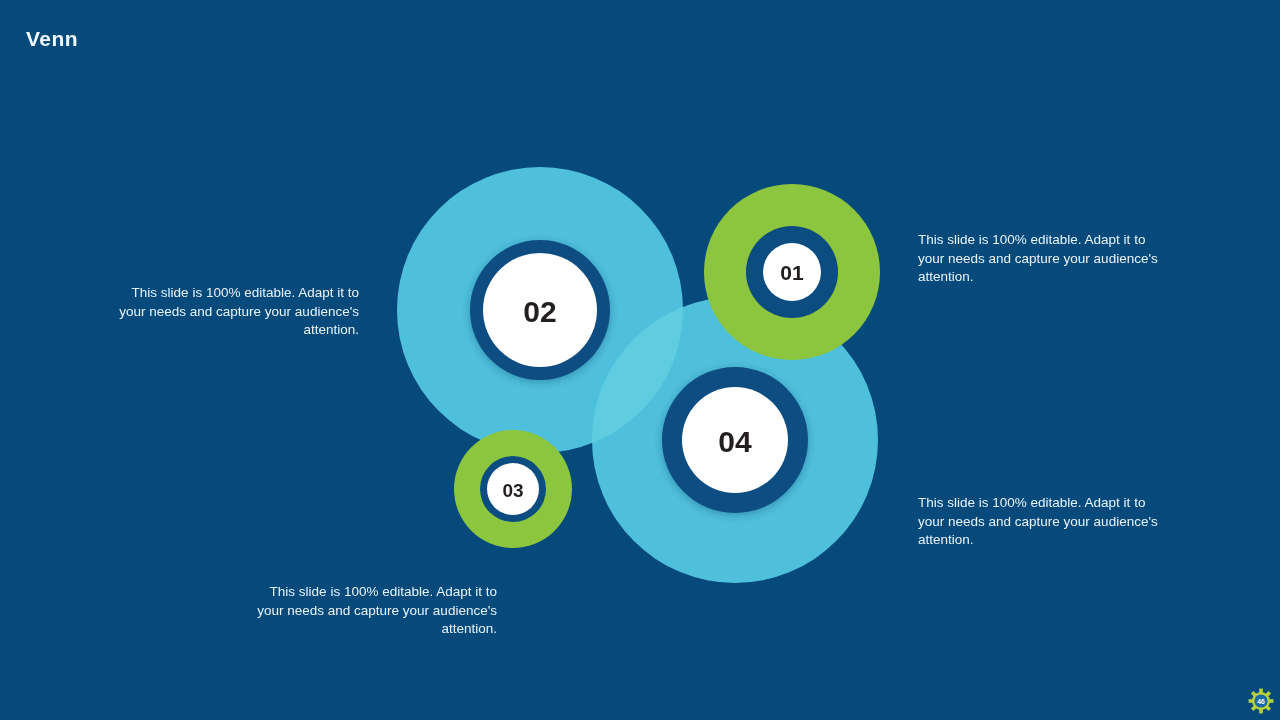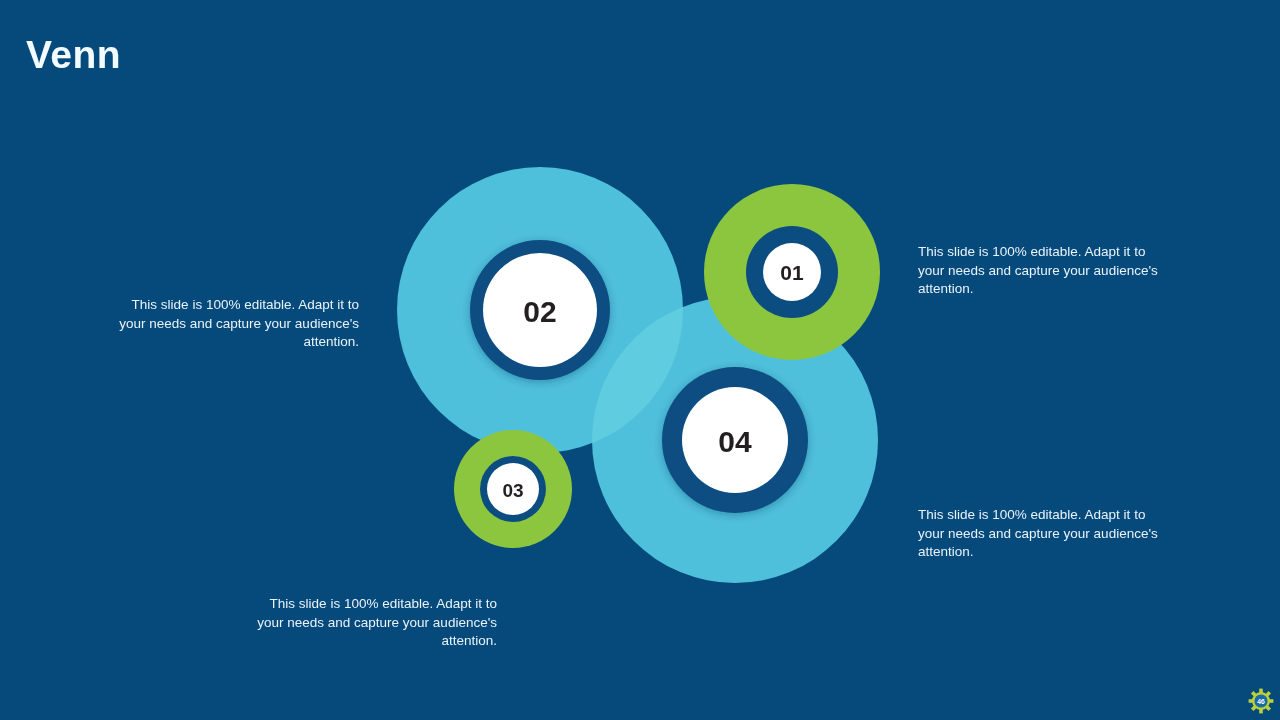--- a/index.html
+++ b/index.html
@@ -14,43 +14,41 @@
   #slide {
     position:relative;
     width:1280px; height:720px;
     background:#064a7c;
   }
 
   
   #slide-title {
     position:absolute;
     left:26px; top:26px;
-    font-size:39px;
+    font-size:21px;
     font-weight:bold;
     letter-spacing:0.5px;
     color:#f2fbff;
     line-height:1.2;
-    margin-top:6px;
   }
 
   
   #venn-stage {
     position:absolute;
     left:0; top:0;
     width:1280px; height:720px;
   }
 
   
   .desc {
     position:absolute;
     font-size:13.5px;
     line-height:18.5px;
     color:#e9f3fa;
     width:255px;
-    margin-top:12px;
   }
   .desc.align-right { text-align:right; }
   .desc.align-left  { text-align:left; }
 
   #desc-02 { left:104px;  top:284px; }
   #desc-03 { left:242px;  top:583px; }
   #desc-01 { left:918px;  top:231px; }
   #desc-04 { left:918px;  top:494px; }
 
   

